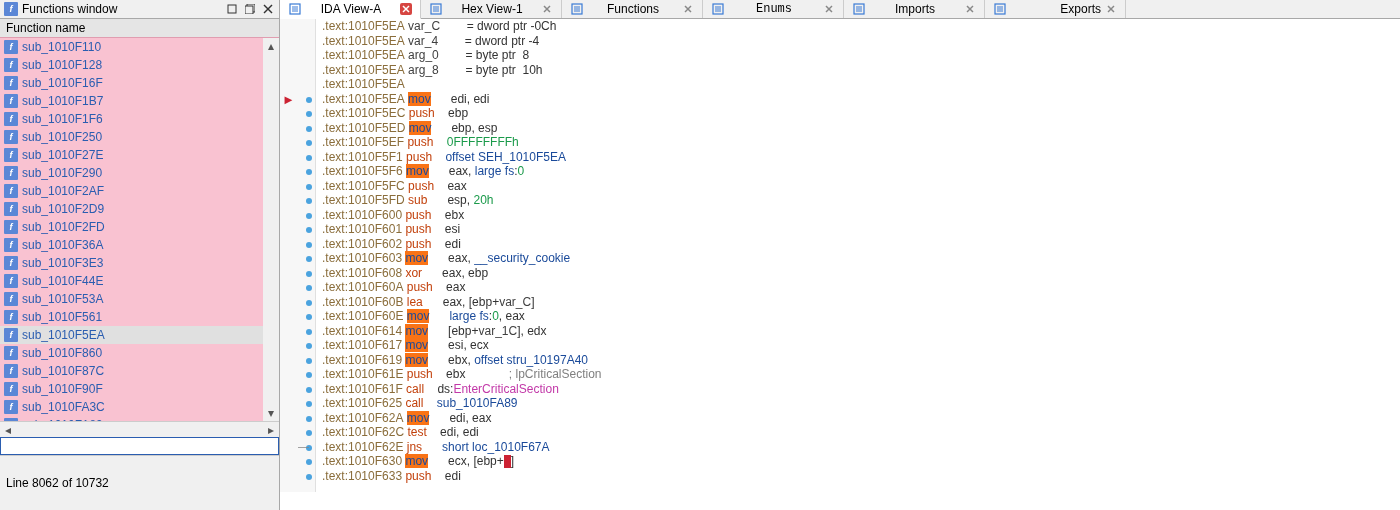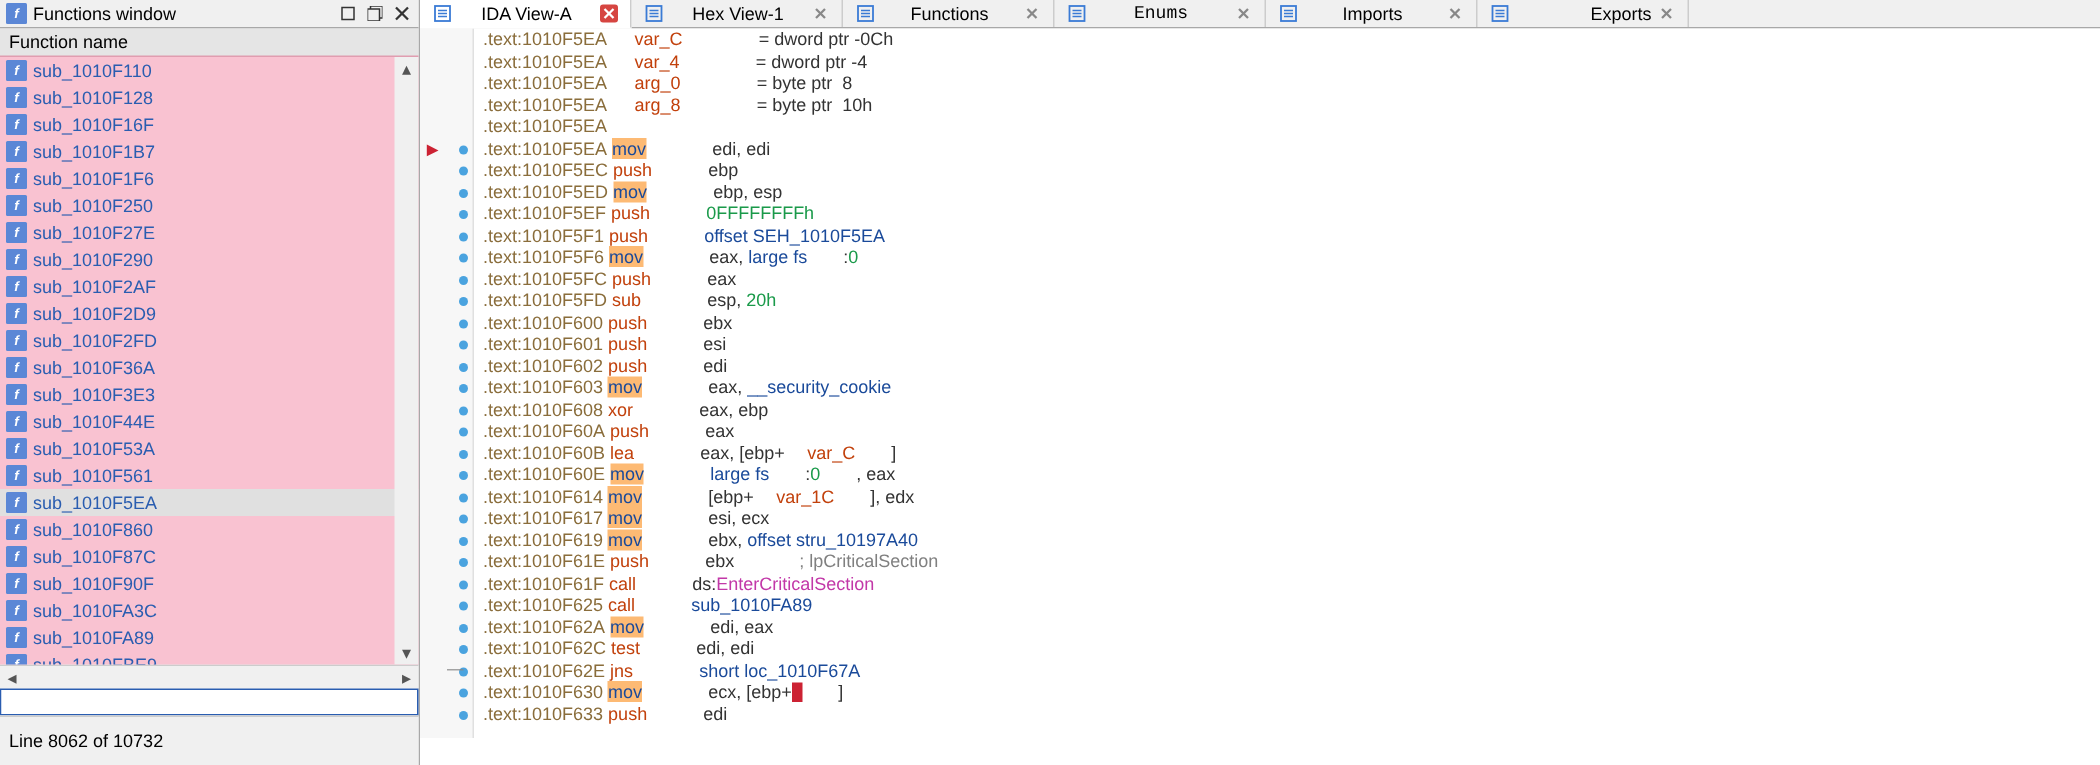--- a/index.html
+++ b/index.html
@@ -15,48 +15,48 @@
 .func-list { background:#f9c2d1; flex:1; overflow:hidden; position:relative; }
 .func-row { display:flex; align-items:center; gap:4px; padding:1px 4px; height:18px; }
 .func-row.selected { background:#e0e0e0; }
 .func-row .name { color:#2a5db0; cursor:pointer; }
 .func-row .fbox { width:14px; height:14px; background:#5b87d6; display:inline-flex; align-items:center; justify-content:center; color:#fff; font-size:9px; font-style:italic; font-weight:bold; border-radius:1px; }
 .h-scroll { height:16px; background:#f0f0f0; display:flex; align-items:center; border-top:1px solid #ccc; }
 .h-scroll .arrow { width:16px; height:14px; display:flex; align-items:center; justify-content:center; color:#555; cursor:pointer; }
 .h-scroll .track { flex:1; }
 .filter-box { border:1px solid #2a5db0; margin:0; height:18px; }
 .filter-box input { width:100%; height:100%; border:none; outline:none; padding:0 4px; font-size:12px; }
-.status-bar { padding:9px 6px; background:#f0f0f0; font-size:12px; border-top:1px solid #ccc; }
+.status-bar { padding:20px 6px; background:#f0f0f0; font-size:12px; border-top:1px solid #ccc; }
 .v-scroll { position:absolute; right:0; top:0; bottom:0; width:16px; background:#f0f0f0; display:flex; flex-direction:column; align-items:center; }
 .v-scroll .arrow { height:16px; display:flex; align-items:center; justify-content:center; color:#555; cursor:pointer; width:100%; }
 .v-scroll .track { flex:1; width:100%; position:relative; }
 .right-panel { flex:1; display:flex; flex-direction:column; overflow:hidden; }
 .tab-bar { display:flex; background:#f0f0f0; border-bottom:1px solid #a8a8a8; }
 .tab { display:flex; align-items:center; gap:4px; padding:2px 8px; border-right:1px solid #ccc; cursor:pointer; }
 .tab.active { background:#fff; border-bottom:1px solid #fff; margin-bottom:-1px; }
 .tab-icon { width:14px; height:14px; display:inline-flex; align-items:center; justify-content:center; color:#3a7bd5; }
 .tab-close { width:12px; height:12px; border-radius:2px; display:flex; align-items:center; justify-content:center; cursor:pointer; }
 .tab-close.red { background:#d64541; color:#fff; }
 .tab-close.gray { color:#888; }
 .dis-area { flex:1; overflow:hidden; background:#fff; position:relative; font-family:Consolas,"Courier New",monospace; font-size:13px; }
 .gutter { position:absolute; left:0; top:0; bottom:18px; width:36px; background:#f7f7f7; border-right:1px solid #e0e0e0; }
 .gutter-dot { position:absolute; width:6px; height:6px; border-radius:50%; background:#4aa3df; }
 .gutter-arrow { position:absolute; left:2px; color:#c23; font-size:13px; font-weight:bold; }
 .gutter-dash { position:absolute; left:18px; color:#888; font-size:11px; }
 .dis-lines { position:absolute; left:36px; right:16px; top:0; bottom:18px; white-space:pre; overflow:hidden; line-height:14.5px; }
 .dis-line { height:14.5px; }
 .addr { color:#8a6d3b; }
 .kw { color:#c2410c;text-align:center; }
-.kw-hi { background:#fdba74; color:#1a4a9a; }
-.var { color:#c2410c;margin-left:15px; }
+.kw-hi { background:#f97316; color:#1a4a9a; }
+.var { color:#404040; }
 .num { color:#1a9a4a; }
 .call { color:#c238a8; }
 .loc { color:#1a4a9a; }
 .cmt { color:#808080; }
-.sym { color:#333;margin-left:24px; }
+.sym { color:#333; }
 .cursor-block { display:inline-block; width:7px; height:13px; background:#c23; vertical-align:text-bottom; }
 .sync-bar { position:absolute; left:36px; right:0; bottom:0; height:18px; background:#f3f3cc; border-top:1px solid #ccc; font-family:Consolas,monospace; font-size:12px; padding:1px 6px; }
 </style>
 </head>
 <body>
 
 <div class="main-layout">
   <div class="left-panel">
     <div class="panel-header">
       <span class="func-icon">f</span>

